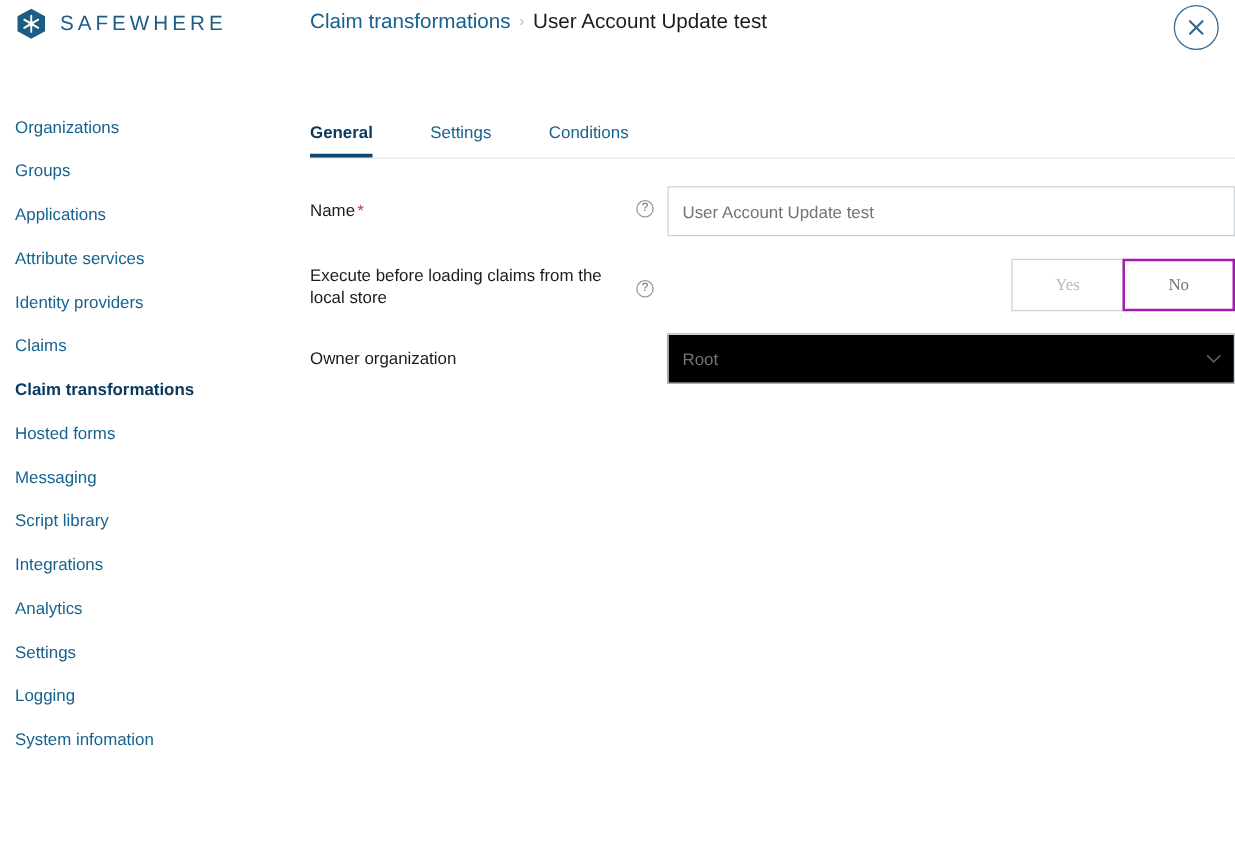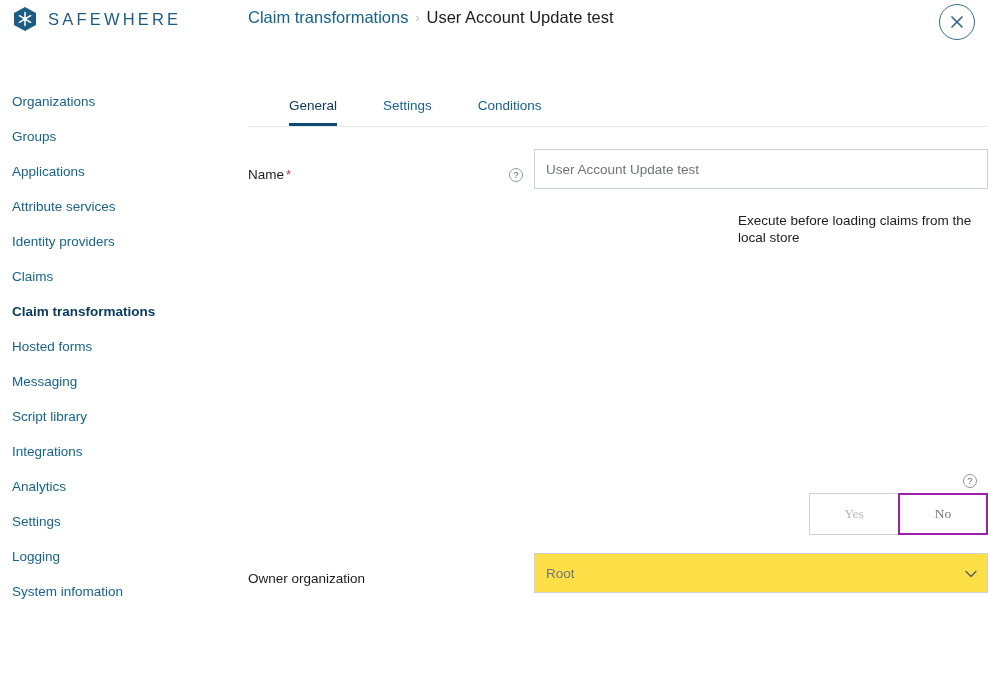--- a/index.html
+++ b/index.html
@@ -134,32 +134,31 @@
     padding: 0 0 10px 0;
     margin-right: 46px;
     cursor: pointer;
     background: none;
     border: none;
     border-bottom: 3px solid transparent;
     font-family: inherit;
   }
   .tab.active {
     color: #0c3b60;
-    font-weight: normal;
+    font-weight: bold;
     border-bottom: 3px solid #0c4a72;
-    margin-left: 41px;
   }
 
   
   .form {
     margin-top: 22px;
   }
   .form-row {
     display: flex;
-    align-items: center;
+    align-items: flex-start;
     margin-bottom: 18px;
     min-height: 40px;
   }
   .form-label {
     width: 250px;
     flex: 0 0 250px;
     font-size: 13.5px;
     color: #1c1c1c;
     line-height: 17px;
     padding-top: 11px;
@@ -207,21 +206,21 @@
   }
 
   .select-wrap {
     position: relative;
     width: 100%;
   }
   .select-input {
     width: 100%;
     height: 40px;
     border: 1px solid #cfd2d5;
-    background: #fde047;
+    background: #000000;
     font-size: 13.5px;
     color: #6e7478;
     padding: 0 30px 0 11px;
     font-family: inherit;
     border-radius: 0;
     outline: none;
     appearance: none;
     -webkit-appearance: none;
     cursor: pointer;
   }
@@ -229,22 +228,21 @@
     position: absolute;
     right: 11px;
     top: 50%;
     transform: translateY(-50%);
     pointer-events: none;
     display: block;
   }
 
   
   .row-toggle {
-    align-items: flex-end;
-    flex-direction: column;
+    align-items: flex-start;
   }
   .row-toggle .form-label {
     width: 250px;
     flex: 0 0 250px;
     padding-top: 5px;
   }
   .row-toggle .help-slot {
     padding-top: 17px;
   }
   .toggle-group {

